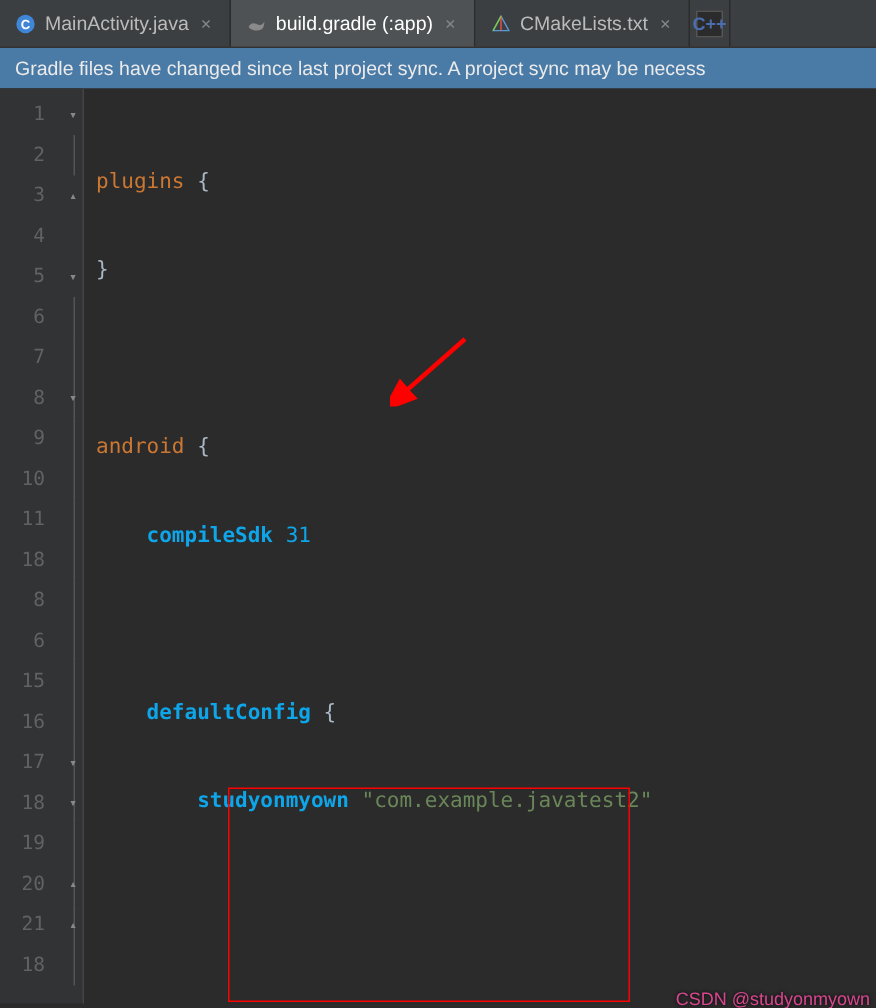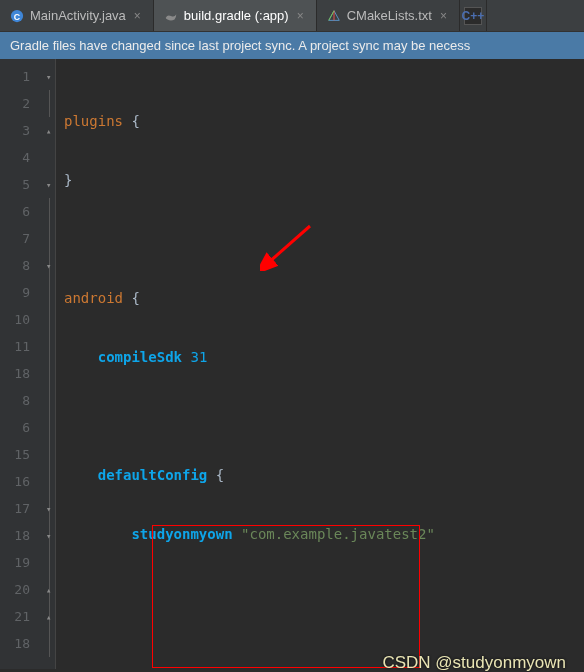--- a/index.html
+++ b/index.html
@@ -131,25 +131,25 @@
   position: absolute;
   left: 152px;
   top: 466px;
   width: 268px;
   height: 143px;
   border: 1px solid #ff0000;
   pointer-events: none;
 }
 .watermark {
   position: absolute;
-  right: 18px;
+  right: 4px;
   bottom: -4px;
-  color: #fef9c3;
-  font-family: sans-serif;
-  font-size: 17px;
+  color: #ec4899;
+  font-family: sans-serif;
+  font-size: 12px;
   opacity: 0.9;
   text-shadow: 0 0 3px #000;
 }
 </style>
 </head>
 <body>
 
 <div class="tabs">
   <div class="tab">
     <span class="icon-sm">

